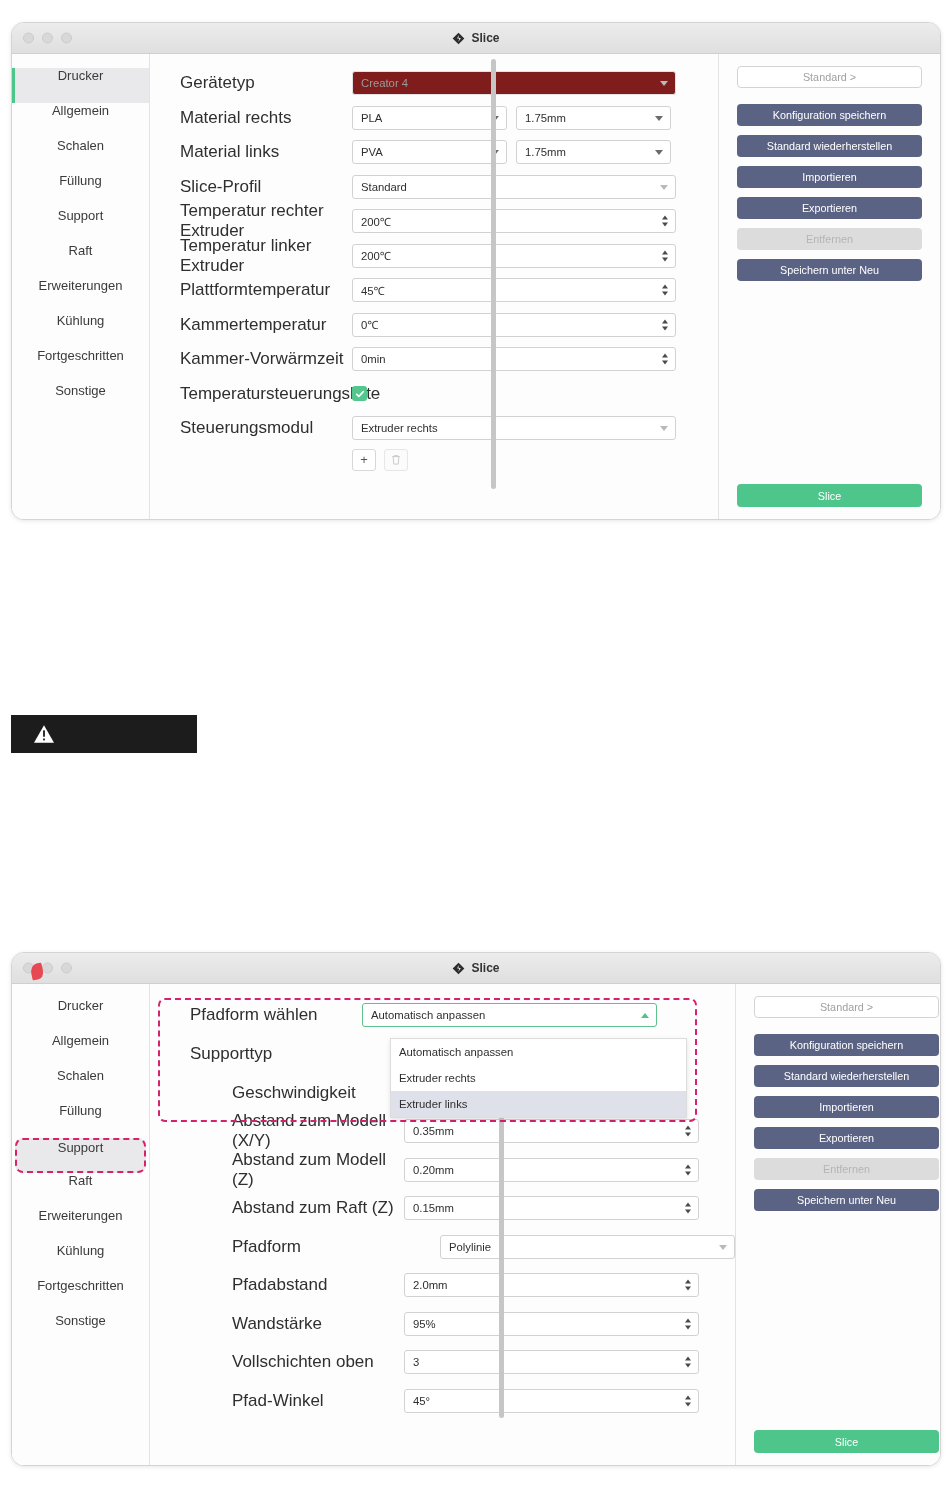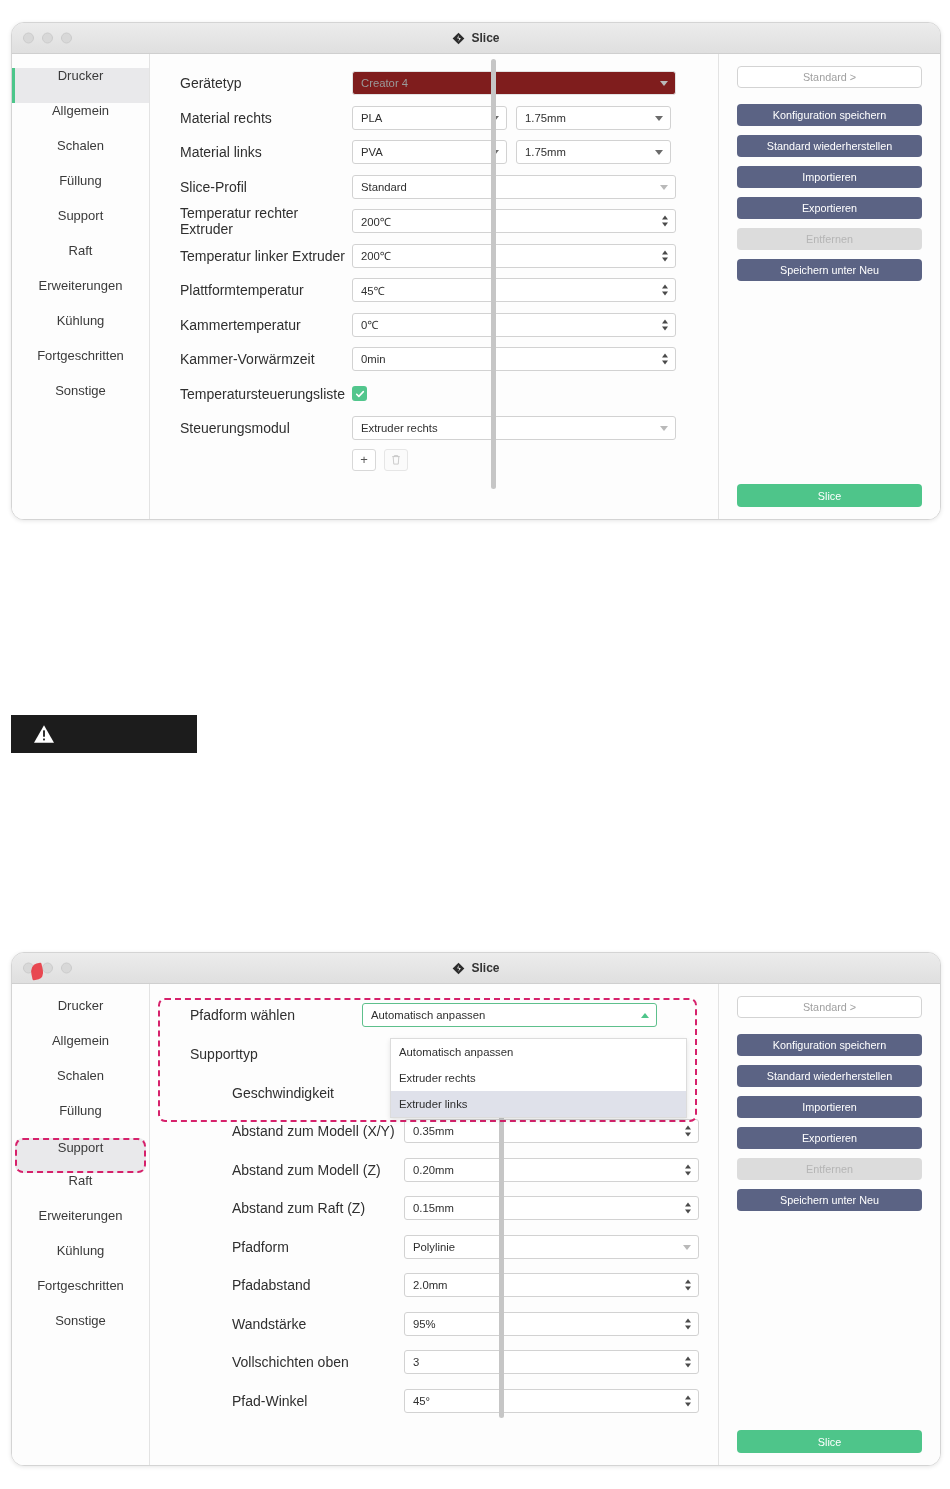--- a/index.html
+++ b/index.html
@@ -124,21 +124,21 @@
     position: relative;
   }
   .row {
     display: flex;
     align-items: center;
     height: 34.5px;
   }
   .row .lbl {
     width: 172px;
     flex: none;
-    font-size: 14px;
+    font-size: 17px;
     color: #2f2f2f;
   }
   .row .lbl.indent { padding-left: 42px; }
   .ctrls {
     display: flex;
     gap: 9px;
     flex: 1 1 auto;
   }
   .field {
     position: relative;
@@ -658,21 +658,21 @@
           <div class="field w2">
             <span>0.15mm</span>
             <span class="spin">
                 <i class="up"></i>
                 <i class="down"></i>
               </span>
           </div>
         </div>
       </div>
 
-      <div class="row" style="height:38.5px;">
+      <div class="row" style="height:38.5px;gap:36px;">
         <div class="lbl indent">Pfadform</div>
         <div class="ctrls">
           <div class="field w2">
             <span>Polylinie</span>
             <span class="caret-down mute"></span>
           </div>
         </div>
       </div>
 
       <div class="row" style="height:38.5px;">

